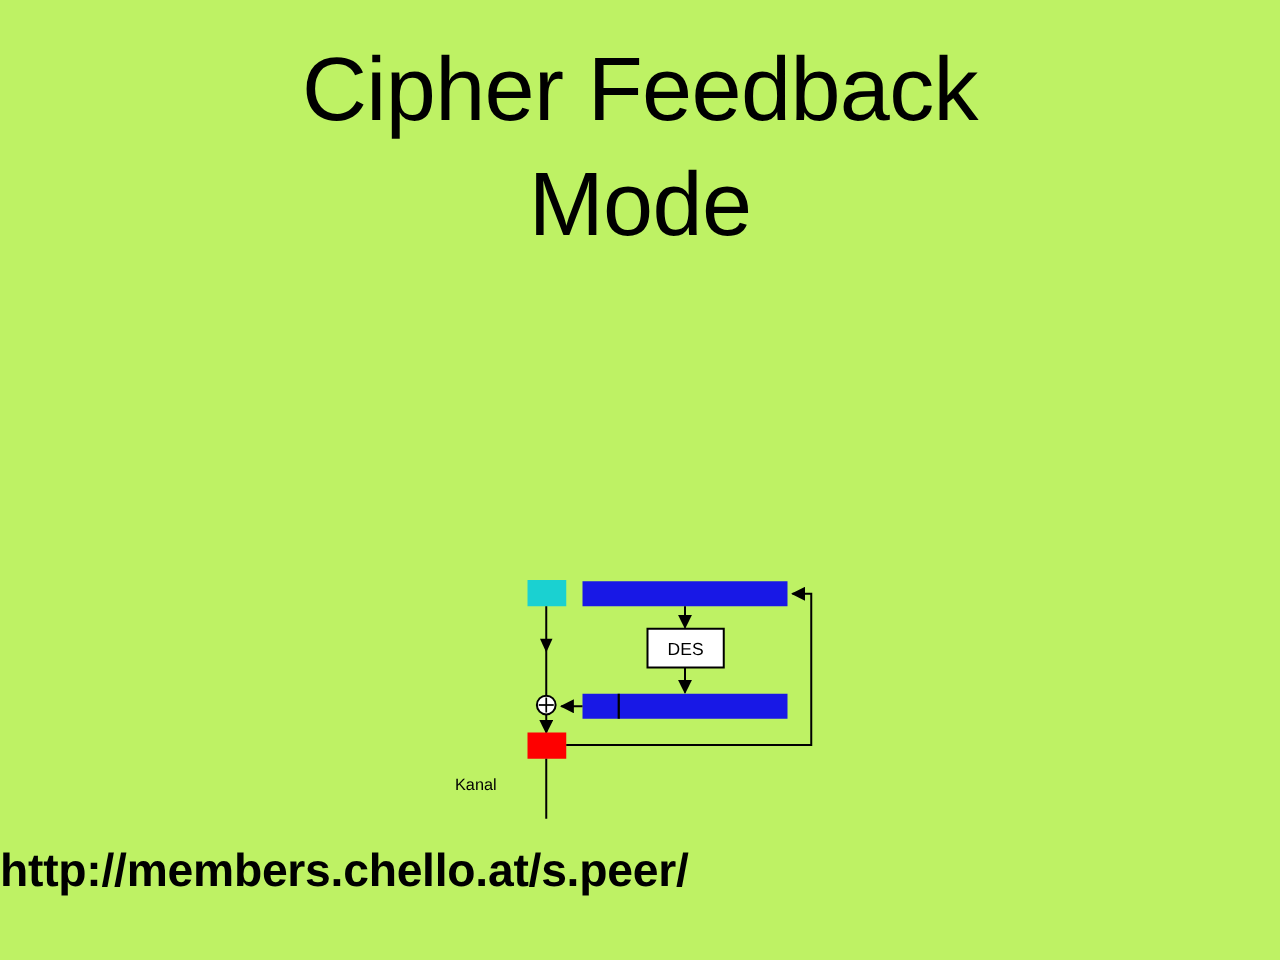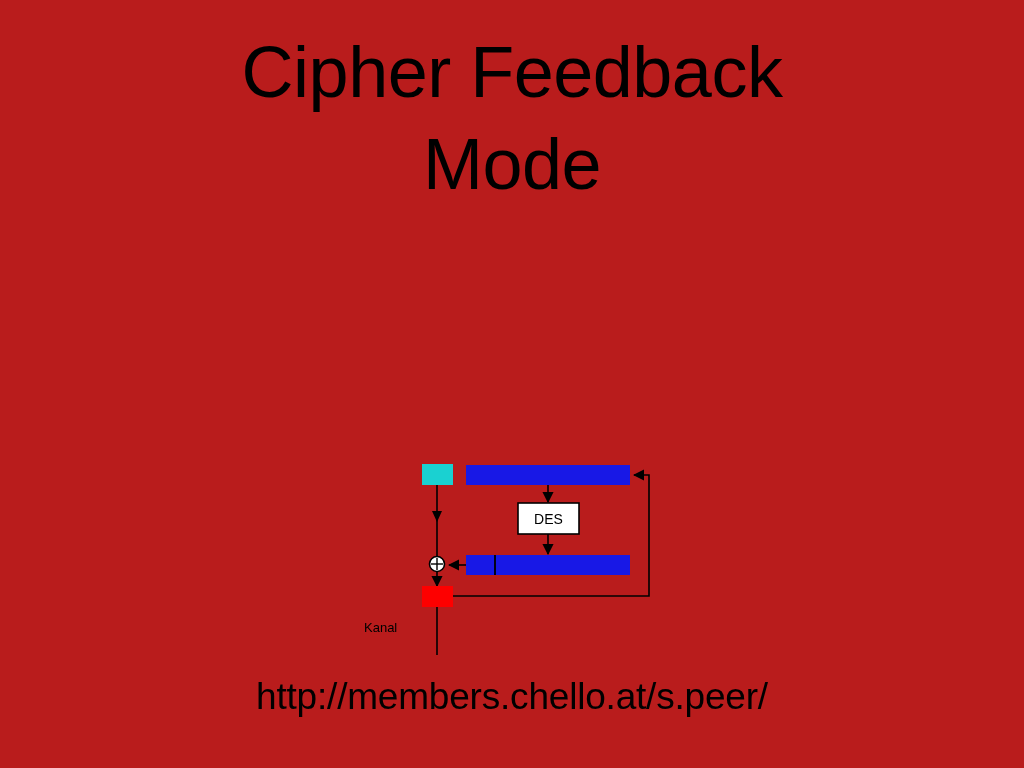--- a/index.html
+++ b/index.html
@@ -5,21 +5,21 @@
 <style>
   html, body {
     margin: 0;
     padding: 0;
     background: #ffffff;
   }
   #slide {
     position: relative;
     width: 1024px;
     height: 768px;
-    background: #b91c1c;
+    background: #bef264;
     overflow: hidden;
     font-family: "Liberation Sans", sans-serif;
   }
   #title {
     position: absolute;
     left: 0;
     top: 26px;
     width: 1024px;
     text-align: center;
     font-family: "Liberation Sans", sans-serif;
@@ -38,24 +38,24 @@
     height: 430px;
   }
   #diagram {
     display: block;
   }
   #footer-url {
     position: absolute;
     left: 0;
     top: 676px;
     width: 1024px;
-    text-align: center;
+    text-align: left;
     font-family: "Liberation Sans", sans-serif;
     font-size: 37px;
-    font-weight: 400;
+    font-weight: 700;
     color: #000000;
     letter-spacing: -0.2px;
   }
   .svg-label {
     font-family: "Liberation Sans", sans-serif;
     font-size: 13px;
     fill: #000000;
   }
   .des-label {
     font-family: "Liberation Sans", sans-serif;

